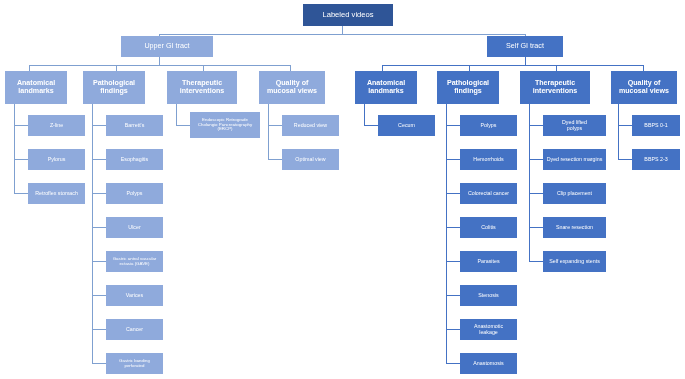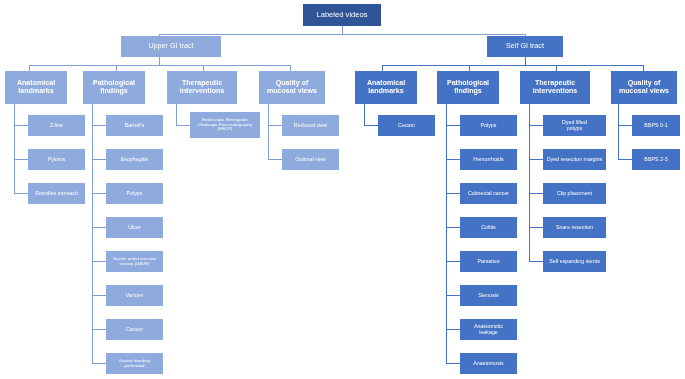--- a/index.html
+++ b/index.html
@@ -70,28 +70,28 @@
   }
   .conn.h { height: 1px; }
   .conn.v { width: 1px; }
   .conn.dark { background: #4472C4; }
 </style>
 </head>
 <body>
 
 <div id="diagram">
 
-  <div class="node root" style="left:303px; top:4px; width:78px; height:22px;text-align:center;">Labeled videos</div>
+  <div class="node root" style="left:303px; top:4px; width:90px; height:22px;text-align:center;">Labeled videos</div>
 
   <div class="conn v" style="left:342px; top:26px; height:8px;"></div>
   <div class="conn h" style="left:159px; top:34px; width:366px;"></div>
   <div class="conn v" style="left:159px; top:34px; height:9px;"></div>
   <div class="conn v" style="left:525px; top:34px; height:9px;"></div>
 
-  <div class="node branch-light" style="left:121px; top:36px; width:100px; height:21px;text-align:center;">Upper GI tract</div>
+  <div class="node branch-light" style="left:121px; top:36px; width:92px; height:21px;text-align:center;">Upper GI tract</div>
 
   <div class="node branch-dark" style="left:487px; top:36px; width:76px; height:21px;">Self GI tract</div>
 
   <div class="conn v" style="left:159px; top:57px; height:8px;"></div>
   <div class="conn h" style="left:29px; top:65px; width:261px;"></div>
   <div class="conn v" style="left:29px; top:65px; height:6px;"></div>
   <div class="conn v" style="left:116px; top:65px; height:6px;"></div>
   <div class="conn v" style="left:203px; top:65px; height:6px;"></div>
   <div class="conn v" style="left:290px; top:65px; height:6px;"></div>
 

